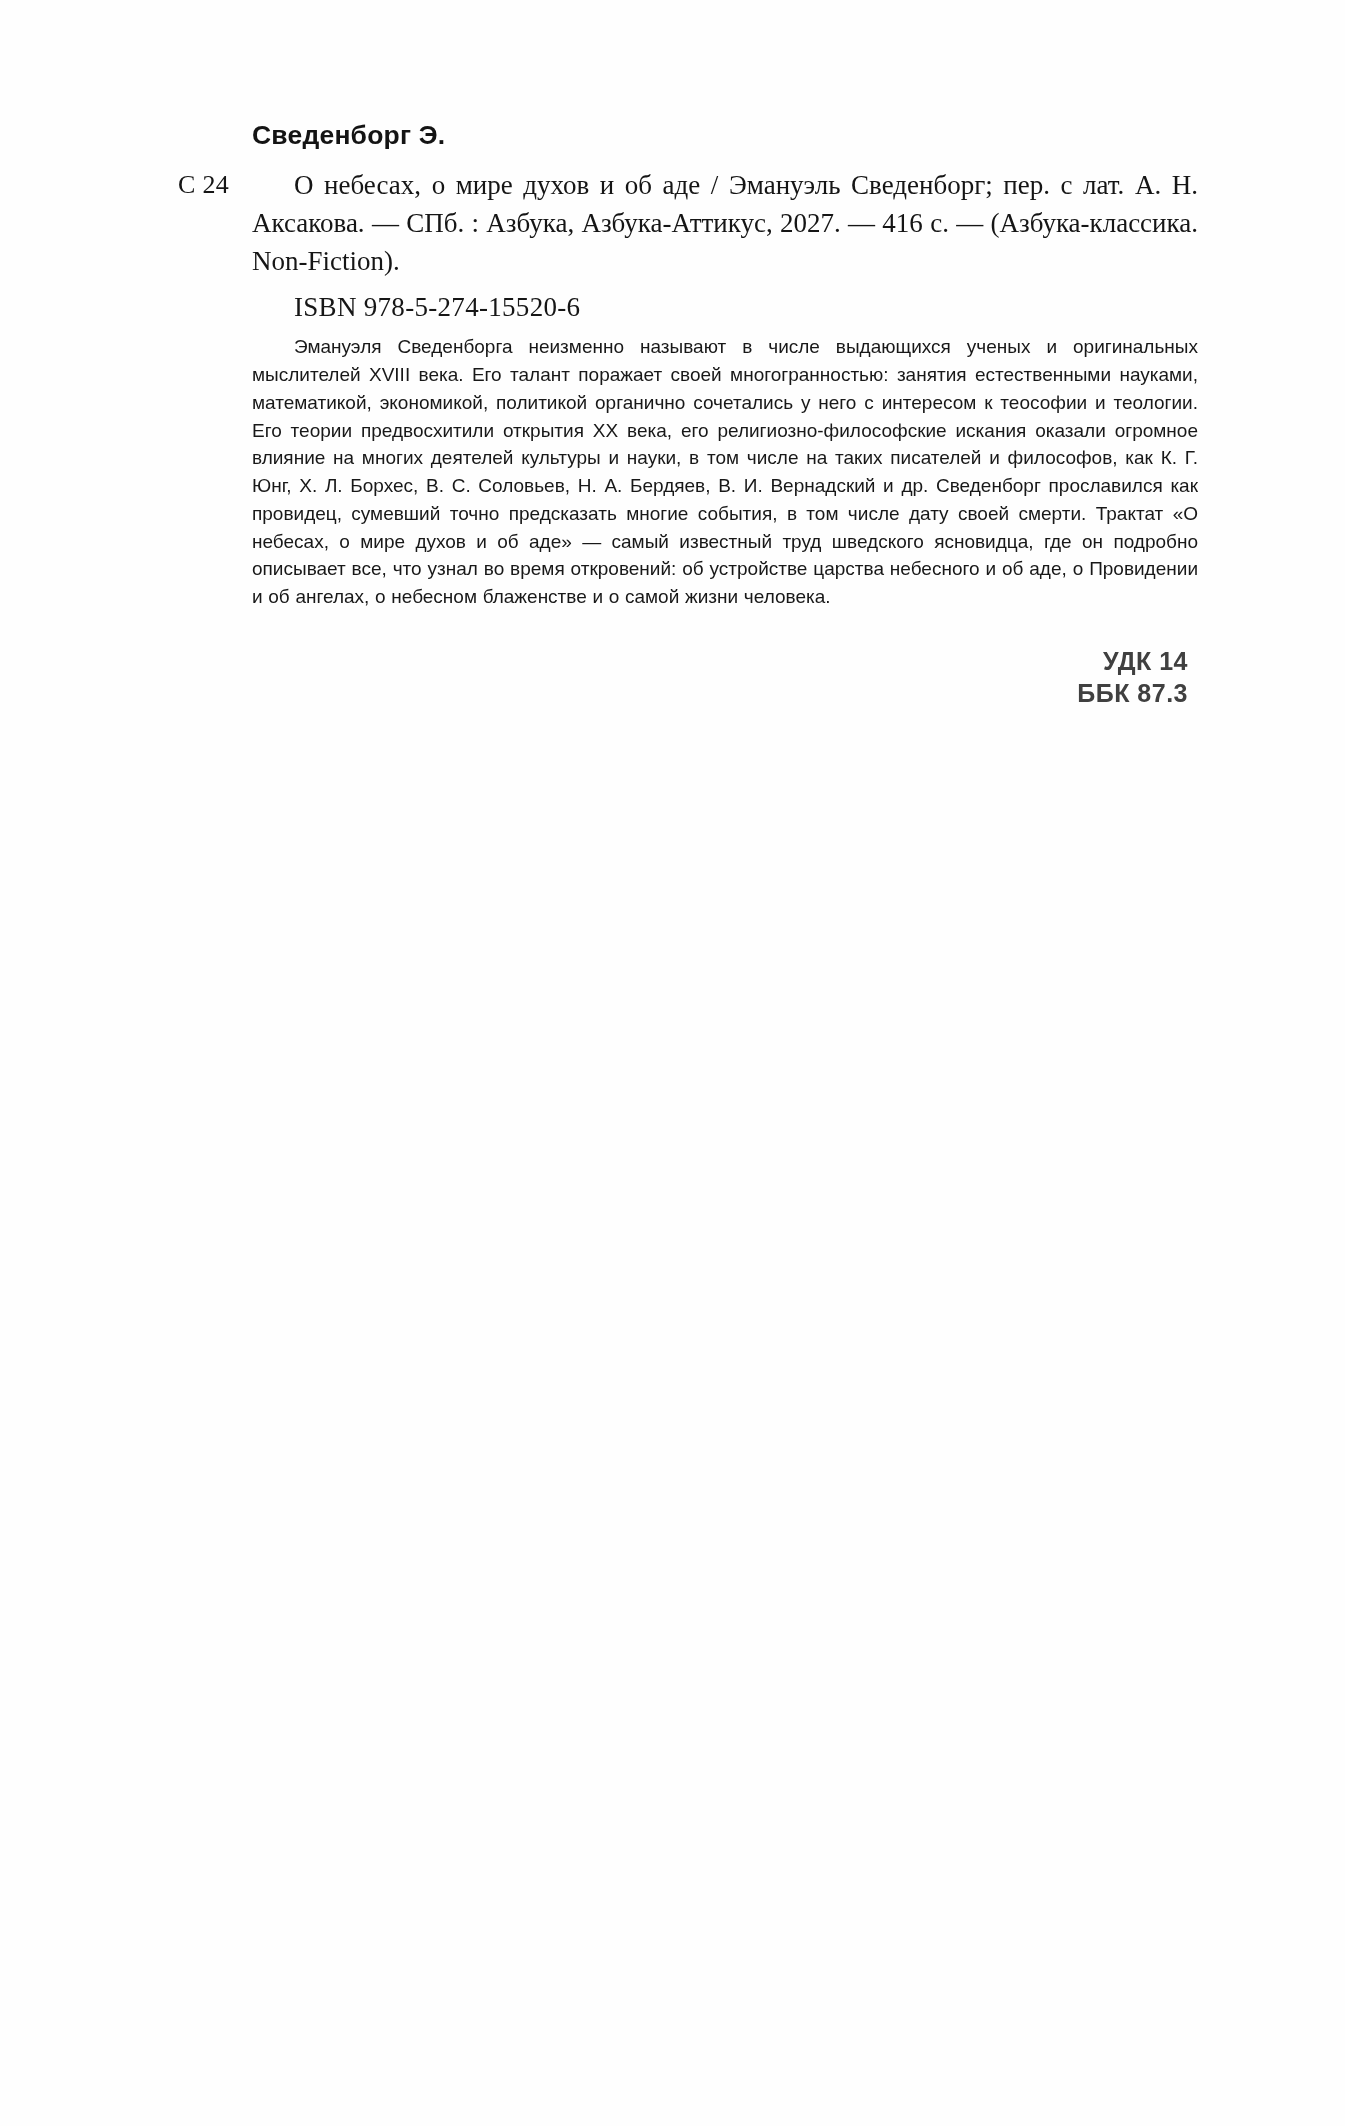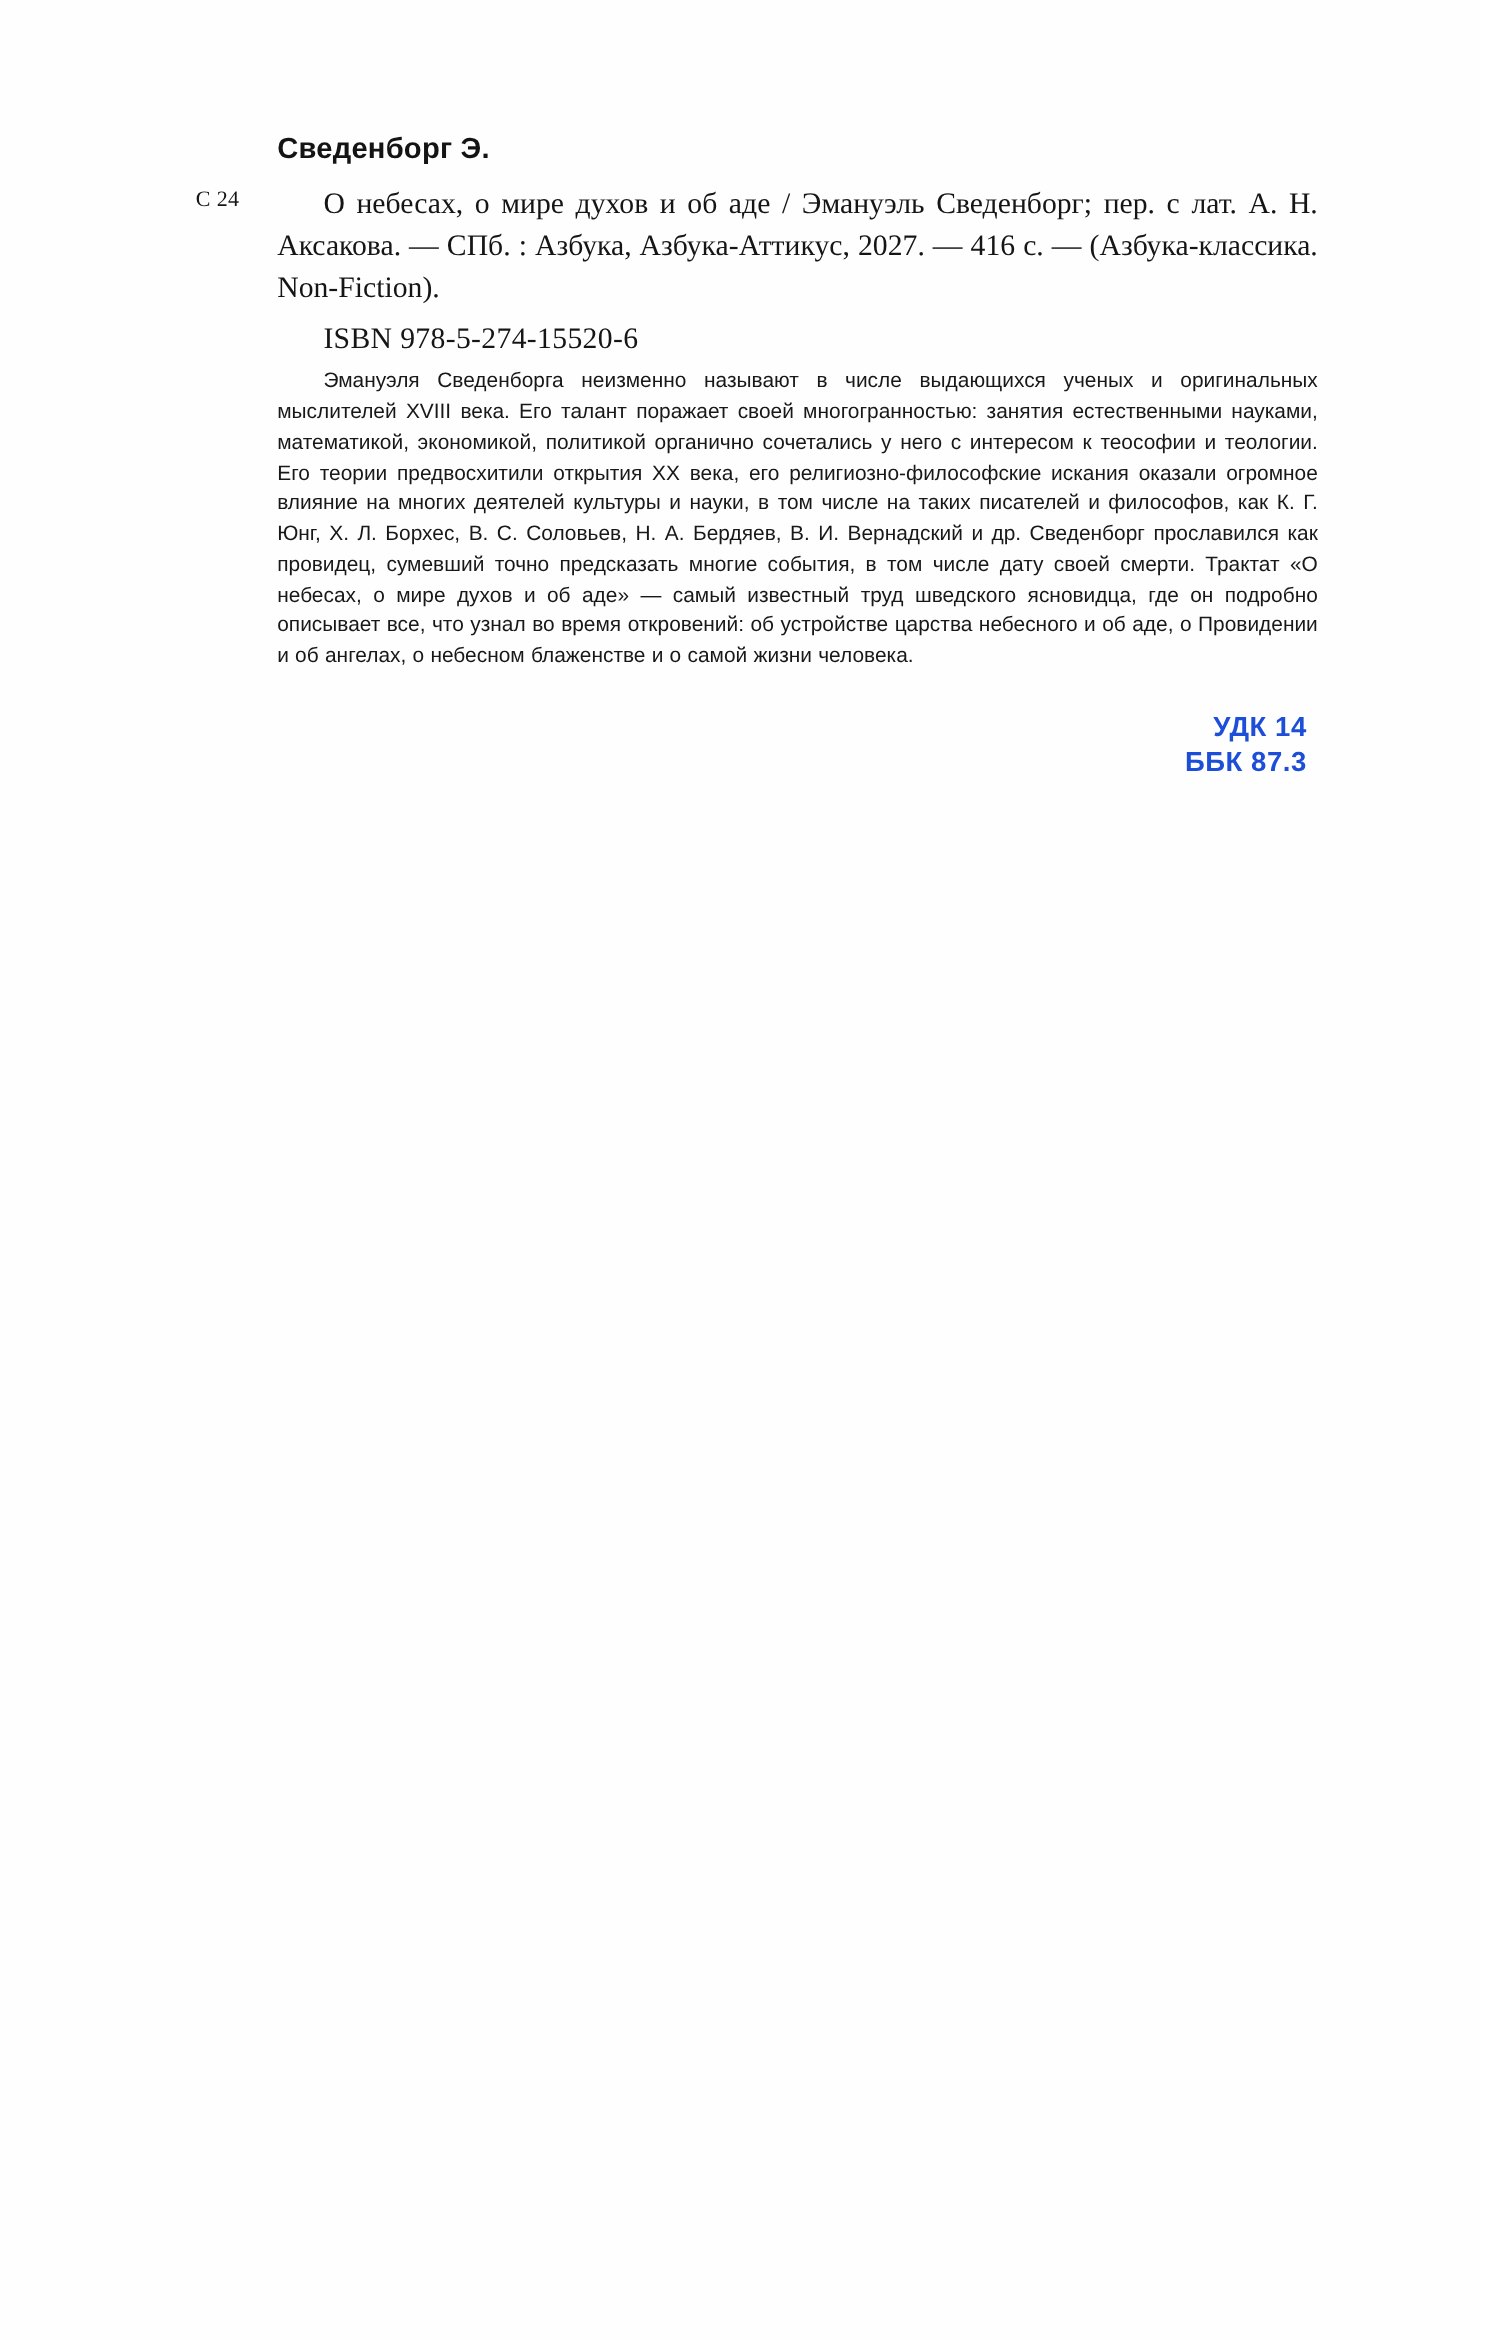--- a/index.html
+++ b/index.html
@@ -44,21 +44,21 @@
     line-height: 1.40;
     text-align: justify;
     text-justify: inter-word;
     color: #151515;
   }
   .cite-code {
     position: absolute;
     left: 0;
     top: 0;
     width: 70px;
-    font-size: 20px;
+    font-size: 26px;
     letter-spacing: 0.3px;
   }
   .cite-text {
     margin-left: 74px;
     text-indent: 42px;
   }
   .isbn {
     margin-left: 74px;
     margin-top: 12px;
     text-indent: 42px;
@@ -78,21 +78,21 @@
     word-spacing: 0.4px;
   }
   .classif {
     margin-top: 34px;
     text-align: right;
     padding-right: 10px;
     font-family: "Liberation Sans", sans-serif;
     font-weight: bold;
     font-size: 25px;
     line-height: 1.30;
-    color: #1d4ed8;
+    color: #404040;
   }
   .classif div {
     letter-spacing: 0.5px;
   }
 </style>
 </head>
 <body>
 
 <div class="page">
   <div class="content">

